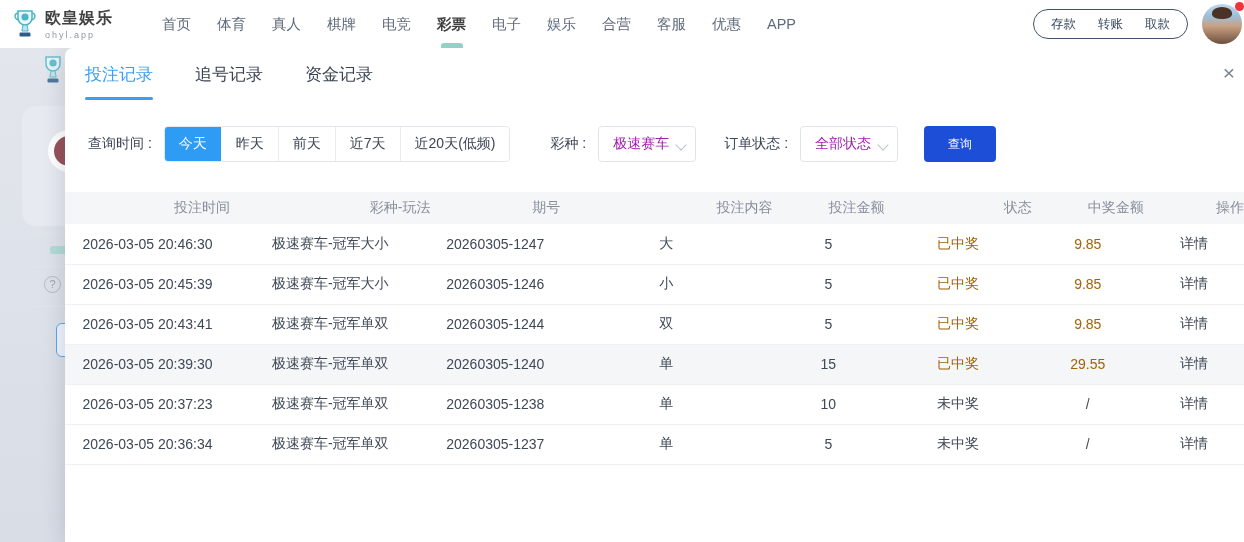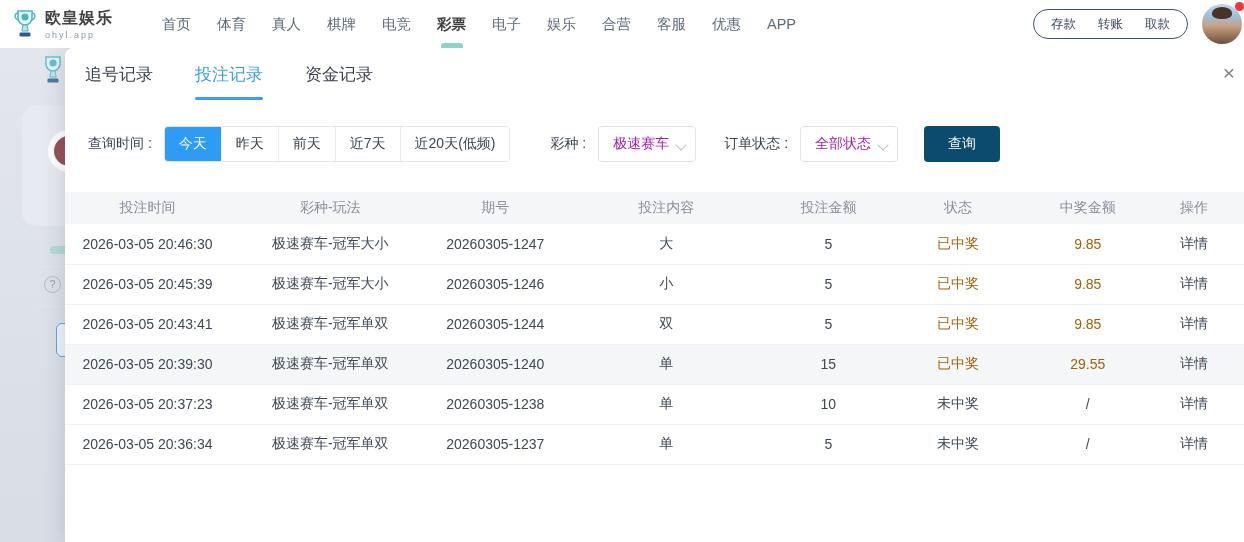--- a/index.html
+++ b/index.html
@@ -73,27 +73,27 @@
   .chip + .chip { border-left:1px solid #e9ebef; }
   .chip.active { background:#2e9cf5; color:#fff; }
   .chip.active + .chip { border-left-color:transparent; }
   .lbl-lottery { margin-left:40px; }
   .lbl-status { margin-left:28px; }
   .select { position:relative; display:flex; align-items:center; height:36px; margin-left:12px;
     border:1px solid #e0e4e9; border-radius:4px; padding:0 26px 0 14px; font-size:14px;
     color:#a21caf; cursor:pointer; min-width:90px; }
   .chev { position:absolute; right:10px; top:14px; width:8px; height:8px;
     border-right:1.5px solid #bcc3cc; border-bottom:1.5px solid #bcc3cc; transform:rotate(45deg); }
-  .search-btn { height:36px; margin-left:26px; padding:0 24px; background:#0c4a6e; color:#fff;
-    border:none; border-radius:4px; font-size:14px; cursor:pointer; font-family:inherit; }
+  .search-btn { height:36px; margin-left:26px; padding:0 24px; background:#1d4ed8; color:#fff;
+    border:none; border-radius:4px; font-size:12px; cursor:pointer; font-family:inherit; }
 
   
   .bet-table { width:100%; margin-top:30px; border-collapse:collapse; table-layout:fixed; }
   .bet-table th { height:32px; background:#f5f6f8; font-weight:normal; font-size:14px;
-    color:#878e9b; text-align:center; }
+    color:#878e9b; text-align:right; }
   .bet-table td { height:40px; font-size:14px; color:#3f4856; text-align:center;
     border-bottom:1px solid #eef0f4; white-space:nowrap; overflow:hidden; }
   tr.highlight td { background:#f5f6f8; }
   tr.won .cell-status, tr.won .cell-prize { color:#a16207; }
   .cell-action { color:#3ba2f6; cursor:pointer; }
 
   
   .summary { display:flex; align-items:center; justify-content:flex-end; height:37px;
     padding-right:10px; font-size:14px; color:#323a46; }
   .sum-group { margin-left:42px; white-space:nowrap; }
@@ -166,22 +166,22 @@
   <div class="bd-line" style="top:218px"></div>
   <div class="bd-help">?</div>
   <div class="bd-line" style="top:258px"></div>
   <div class="bd-bluebox"></div>
 </div>
 
 <div class="modal">
 
   <div class="tabs">
 
-  <div class="tab">追号记录</div>
-      <div class="tab active">投注记录</div>
+  <div class="tab active">投注记录</div>
+      <div class="tab">追号记录</div>
       <div class="tab">资金记录</div>
     </div>
   <button class="modal-close">×</button>
 
   <div class="filters">
     <span class="f-label">查询时间 :</span>
     <div class="chip-group">
 
     <div class="chip active">今天</div>
         <div class="chip">昨天</div>

